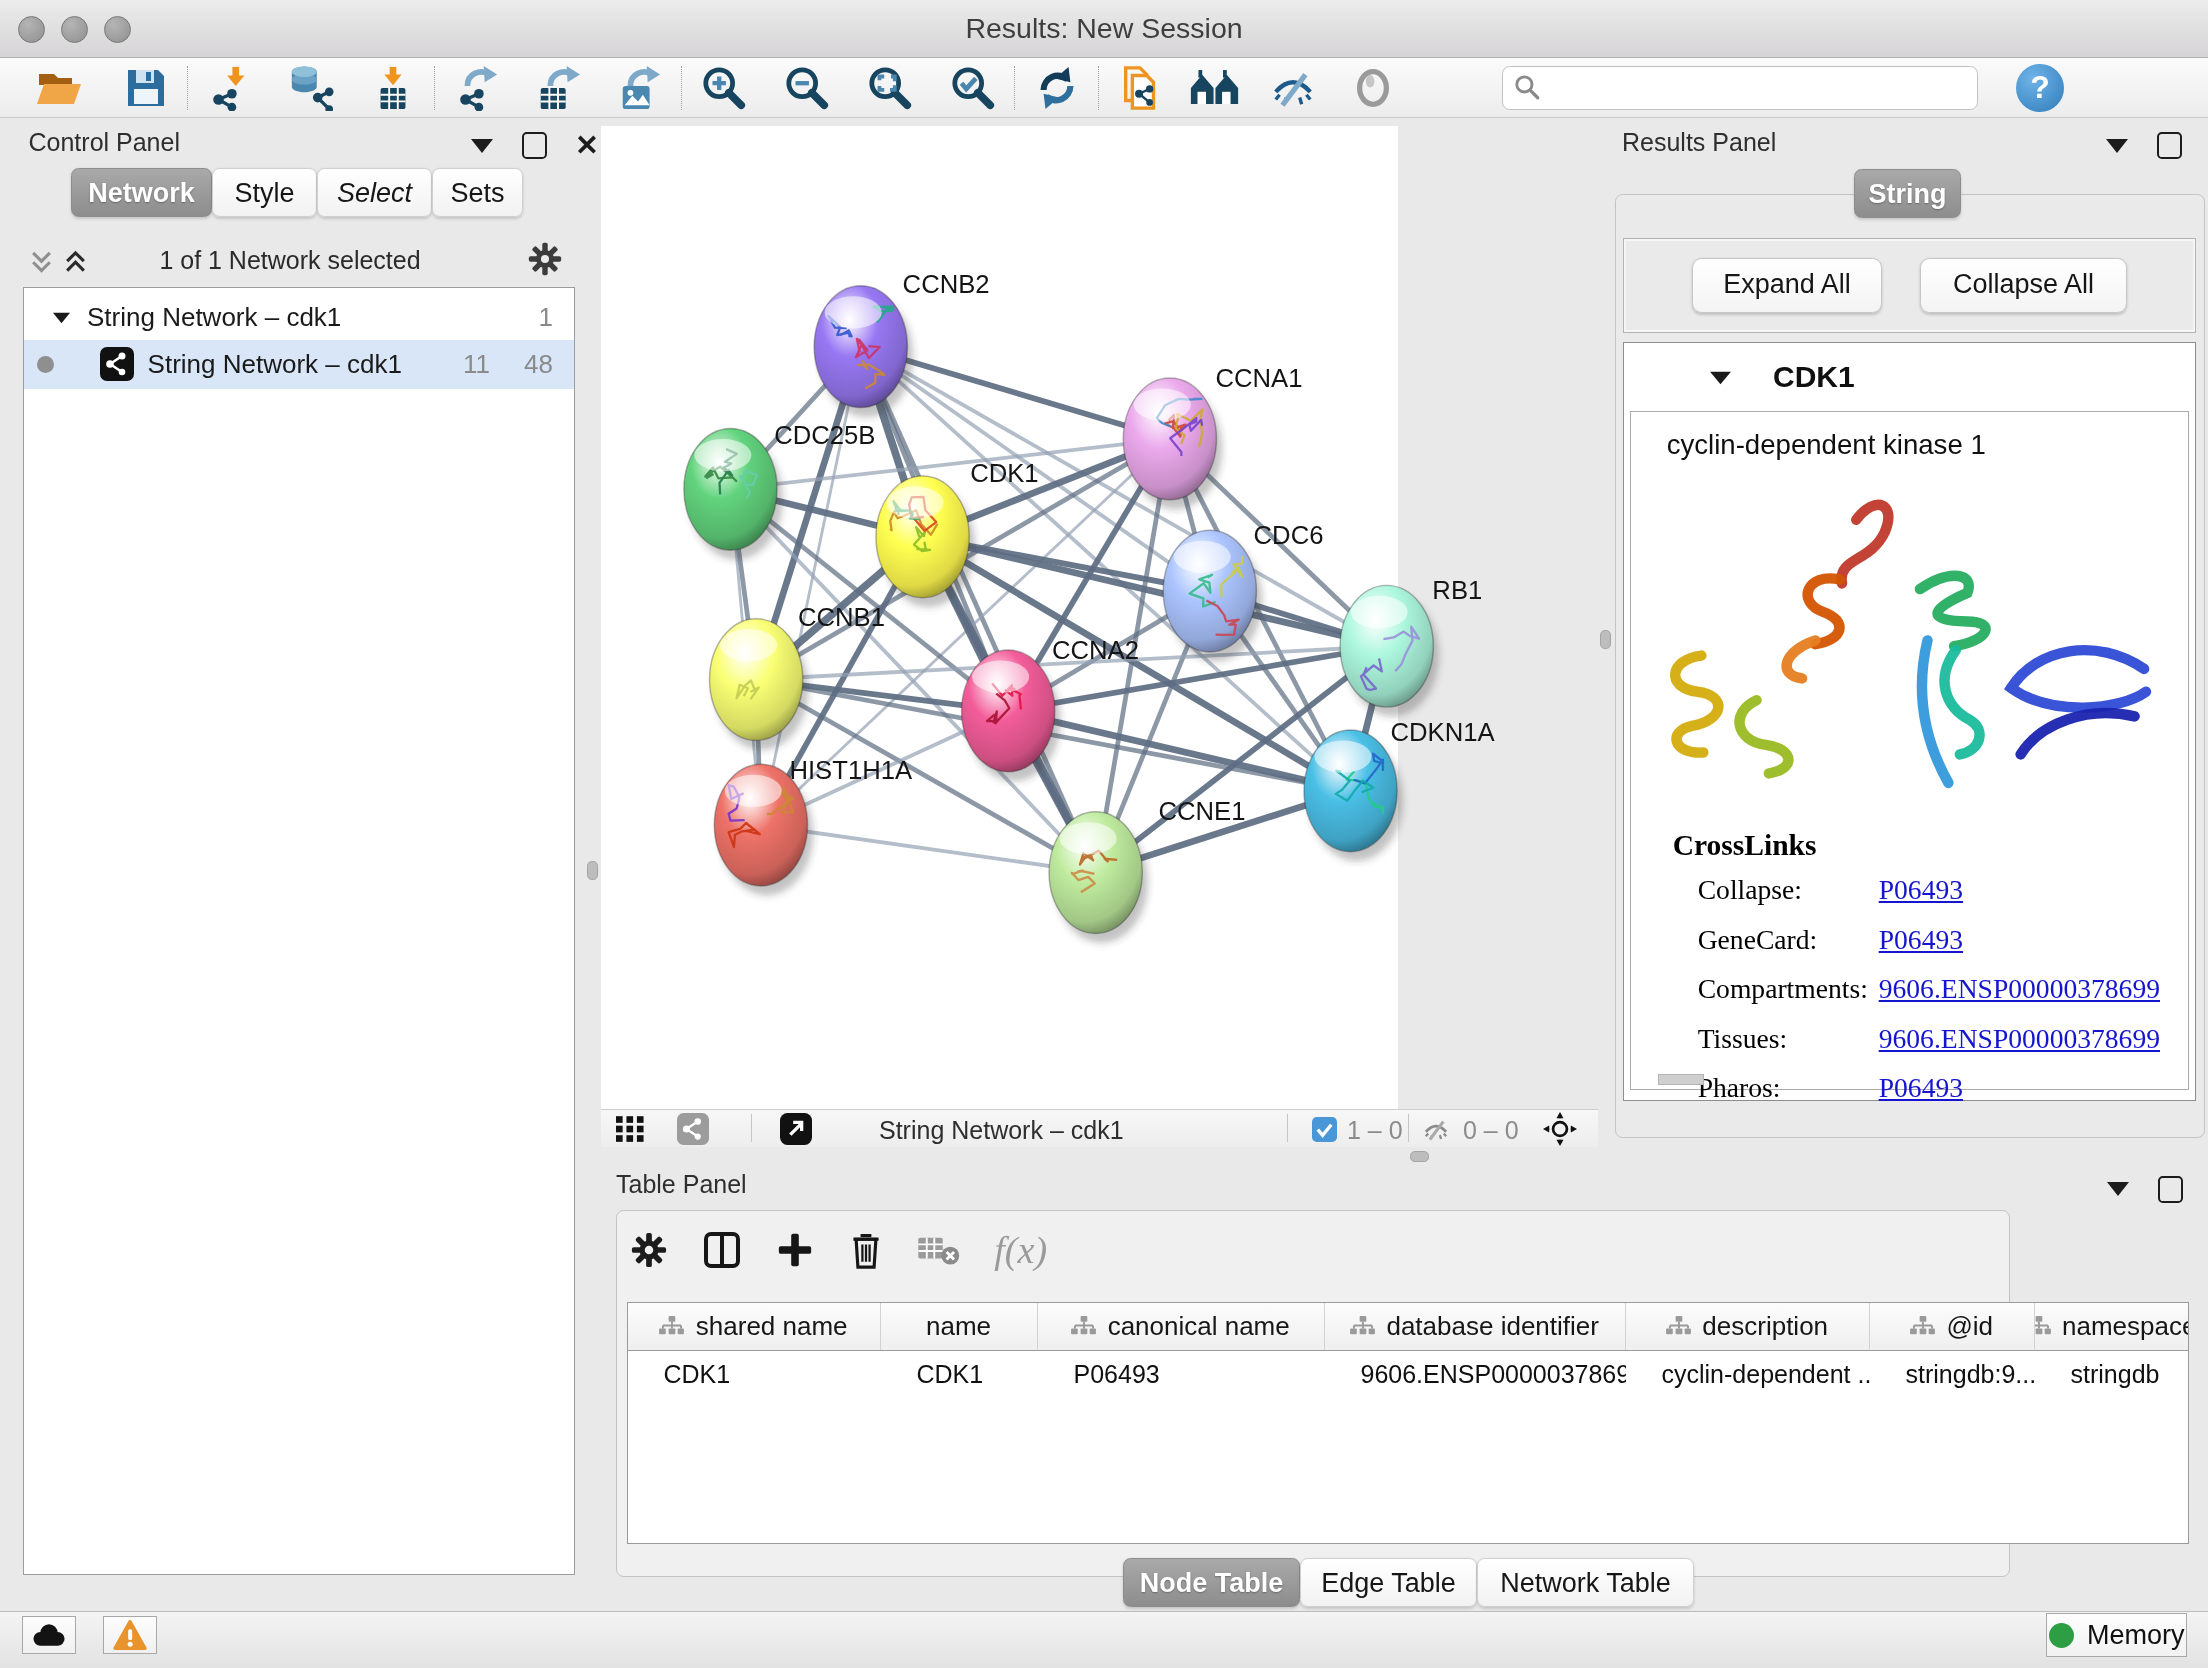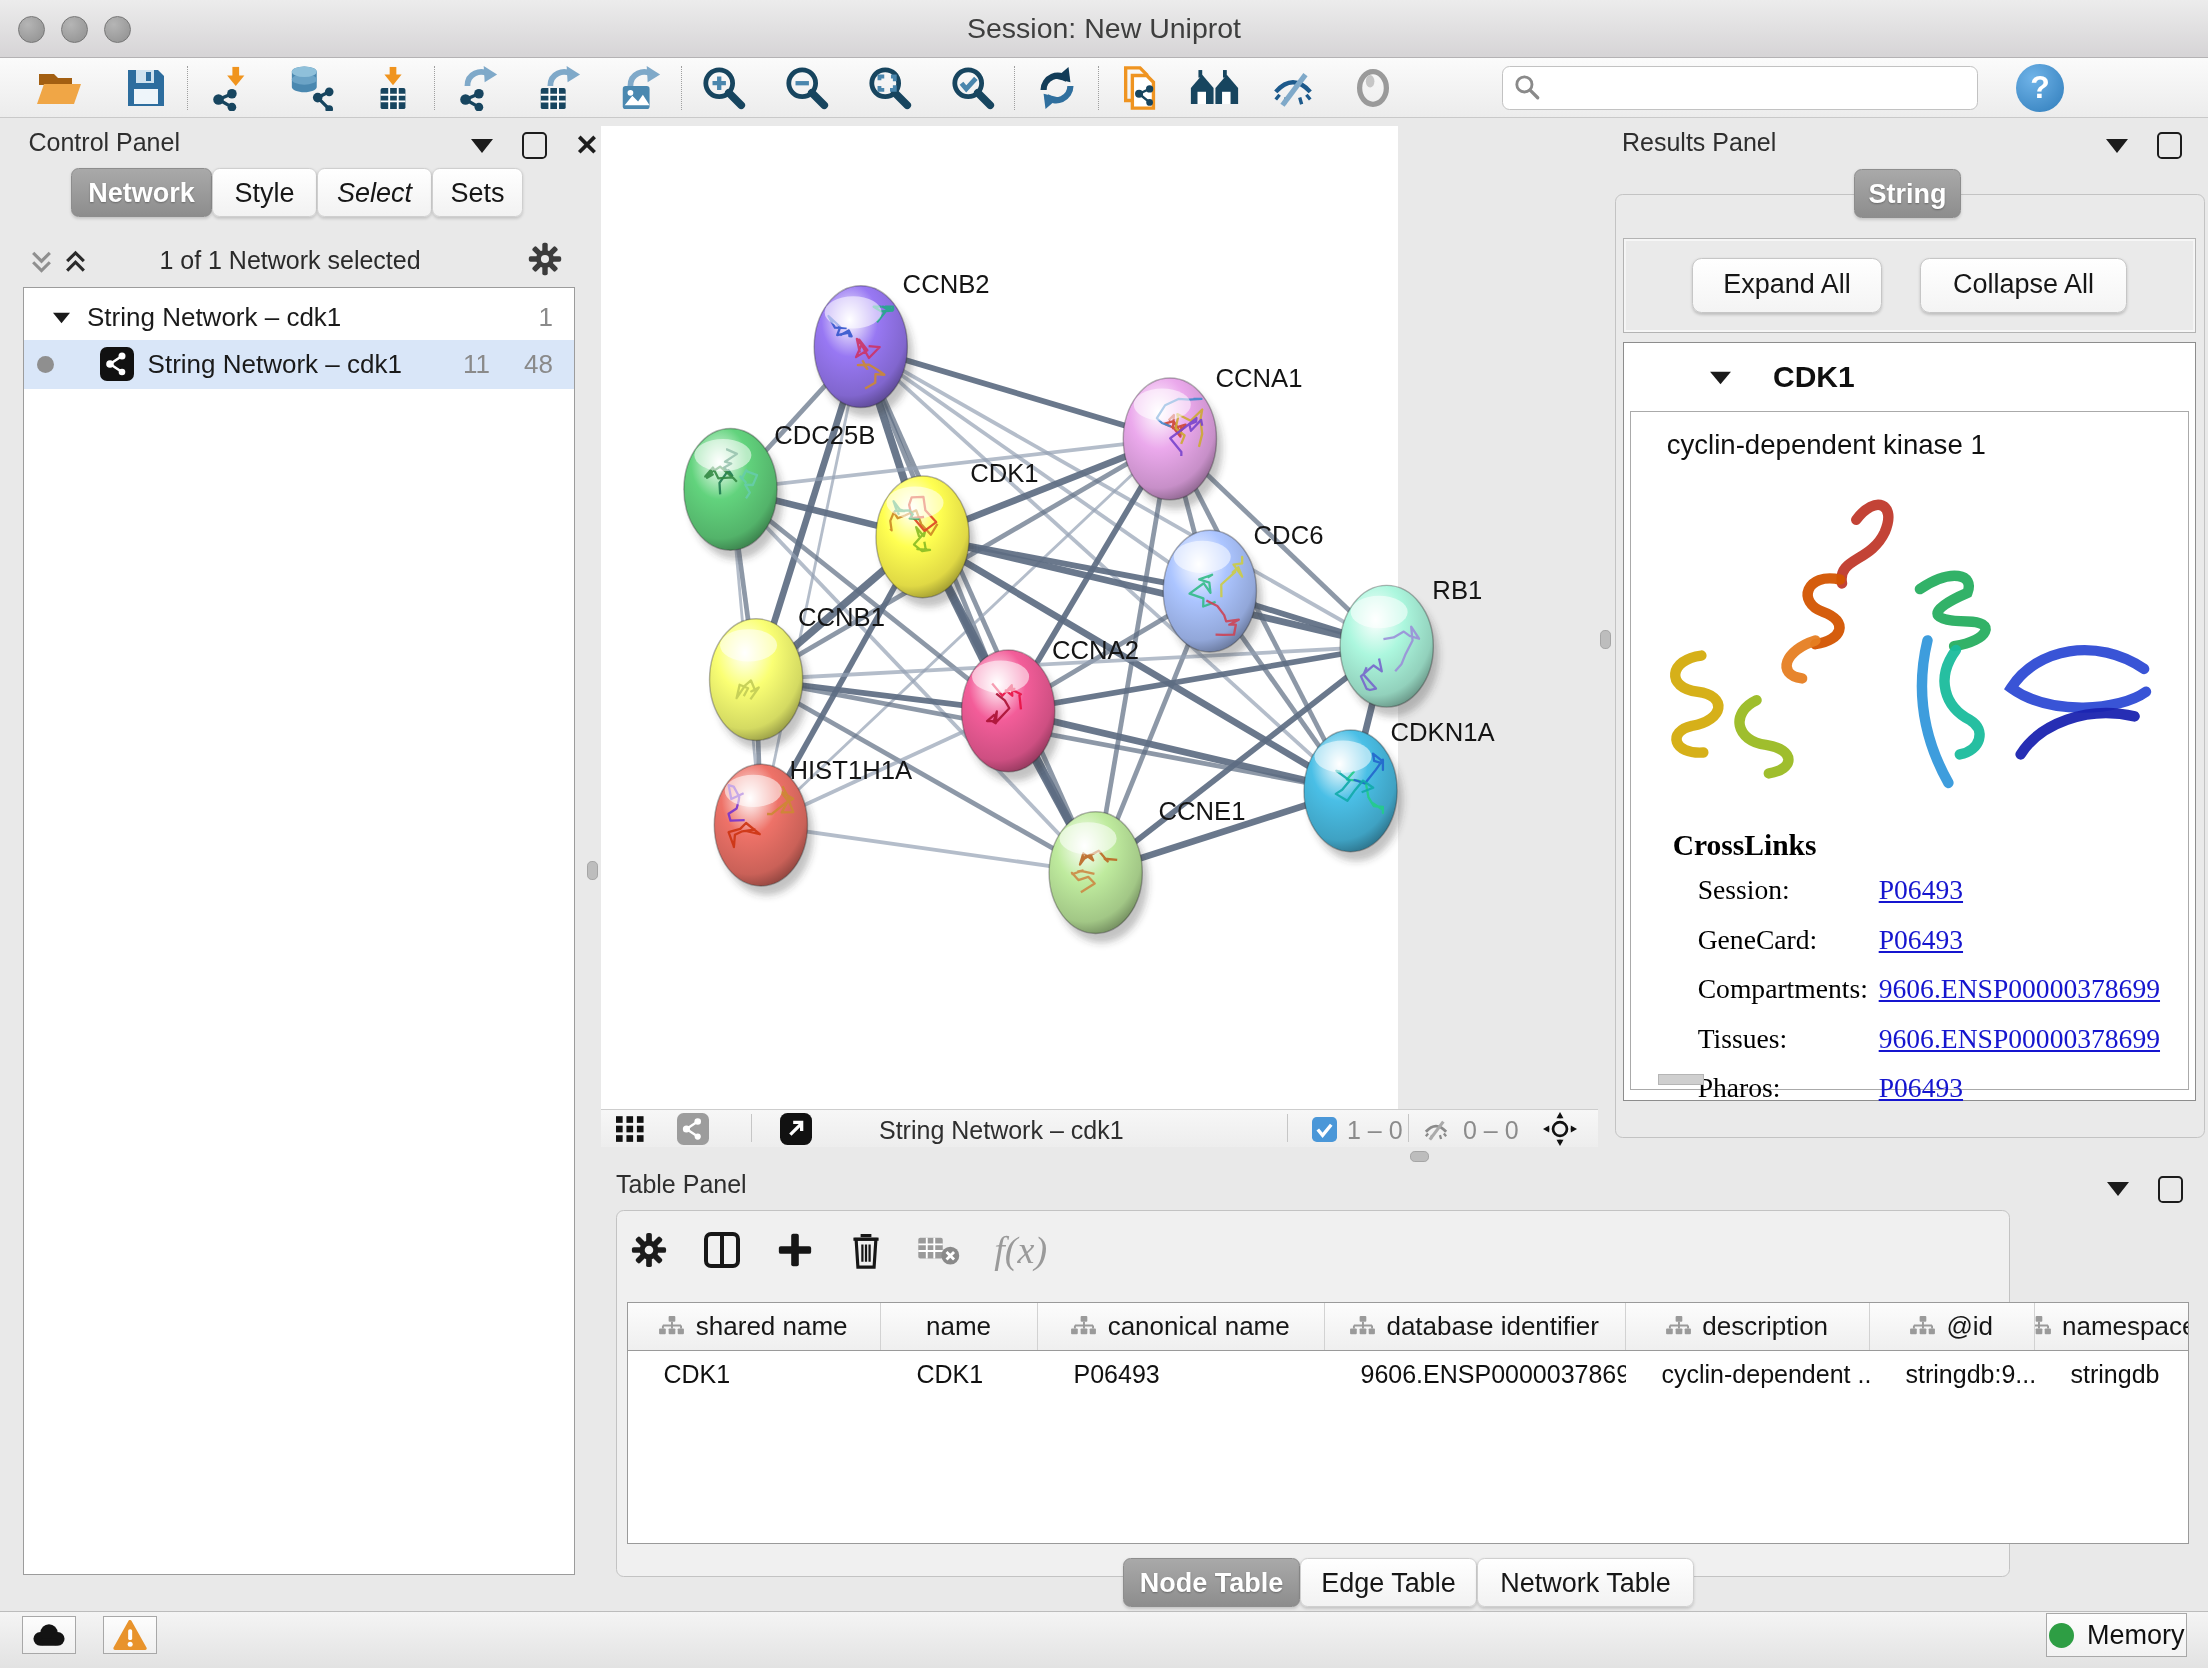--- a/index.html
+++ b/index.html
@@ -70,21 +70,21 @@
 </style>
 </head>
 <body>
 
 <div class="app">
 
   <div class="abs titlebar">
     <span class="tl" style="left:18px"></span>
     <span class="tl" style="left:61px"></span>
     <span class="tl" style="left:104px"></span>
-    <div class="win-title">Session: New Uniprot</div>
+    <div class="win-title">Results: New Session</div>
   </div>
 
   <div class="abs toolbar">
     <span class="tbtn" style="margin-left:32px">
       <span>
           <svg width="48" height="40" viewBox="0 0 48 40">
             <path d="M4 6 h15 l4 4 h14 v7 H4z" fill="#a35f12"></path>
             <path d="M9 16 h37 l-7 20 H2z" fill="#f0a646"></path>
           </svg>
         </span>
@@ -664,21 +664,21 @@
           <path d="M62 188 C28 192 24 222 58 226 C90 230 86 256 52 262 C26 268 32 292 64 290" fill="none" stroke="#d4ac0d" stroke-width="11" stroke-linecap="round" opacity="0.95"></path>
           <path d="M120 235 C92 248 98 278 130 282 C162 287 160 308 133 312" fill="none" stroke="#9aba22" stroke-width="11" stroke-linecap="round" opacity="0.95"></path>
           <path d="M292 118 C325 96 350 102 342 122 C300 140 300 152 342 152 C372 152 366 172 328 178" fill="none" stroke="#27ae60" stroke-width="11" stroke-linecap="round" opacity="0.95"></path>
           <path d="M330 182 C308 212 318 242 345 256 C362 266 356 288 334 292" fill="none" stroke="#1abc9c" stroke-width="11" stroke-linecap="round" opacity="0.95"></path>
           <path d="M300 172 C288 222 294 272 322 322" fill="none" stroke="#3498db" stroke-width="11" stroke-linecap="round" opacity="0.95"></path>
           <path d="M528 202 C478 168 415 180 388 222 C430 252 502 246 530 226" fill="none" stroke="#2e4bd4" stroke-width="11" stroke-linecap="round" opacity="0.95"></path>
           <path d="M518 252 C468 240 418 260 398 292" fill="none" stroke="#1a23b0" stroke-width="11" stroke-linecap="round" opacity="0.95"></path>
         </svg>
       <div class="xl-title">CrossLinks</div>
       <div id="xl-rows">
-          <div class="xl-row" style="top: 462px;"><span>Session:</span><a href="#" style="color: rgb(21, 21, 207);">P06493</a></div>
+          <div class="xl-row" style="top: 462px;"><span>Collapse:</span><a href="#" style="color: rgb(21, 21, 207);">P06493</a></div>
           <div class="xl-row" style="top: 512px;"><span>GeneCard:</span><a href="#" style="color: rgb(21, 21, 207);">P06493</a></div>
           <div class="xl-row" style="top: 561px;"><span>Compartments:</span><a href="#" style="color: rgb(21, 21, 207);">9606.ENSP00000378699</a></div>
           <div class="xl-row" style="top: 611px;"><span>Tissues:</span><a href="#" style="color: rgb(21, 21, 207);">9606.ENSP00000378699</a></div>
           <div class="xl-row" style="top: 660px;"><span>Pharos:</span><a href="#" style="color: rgb(21, 21, 207);">P06493</a></div>
         </div>
       <div class="cdk-nub"></div>
     </div>
   </div>
 
   <div class="abs" style="left:601px;top:1165px;width:1607px;height:446px;">

